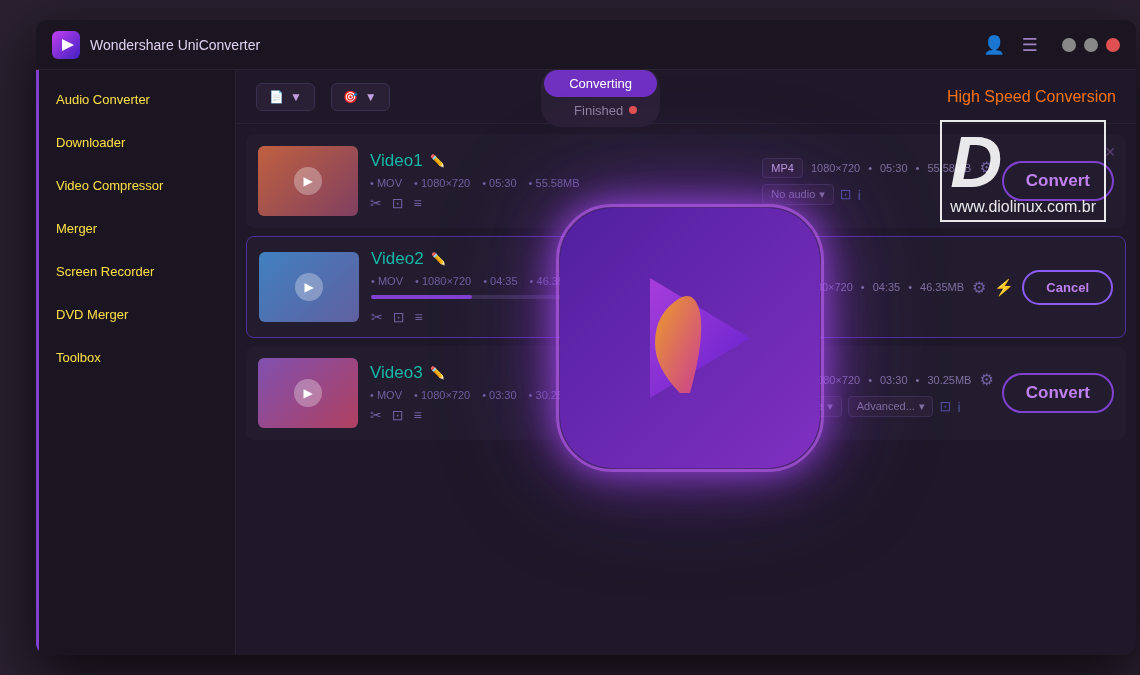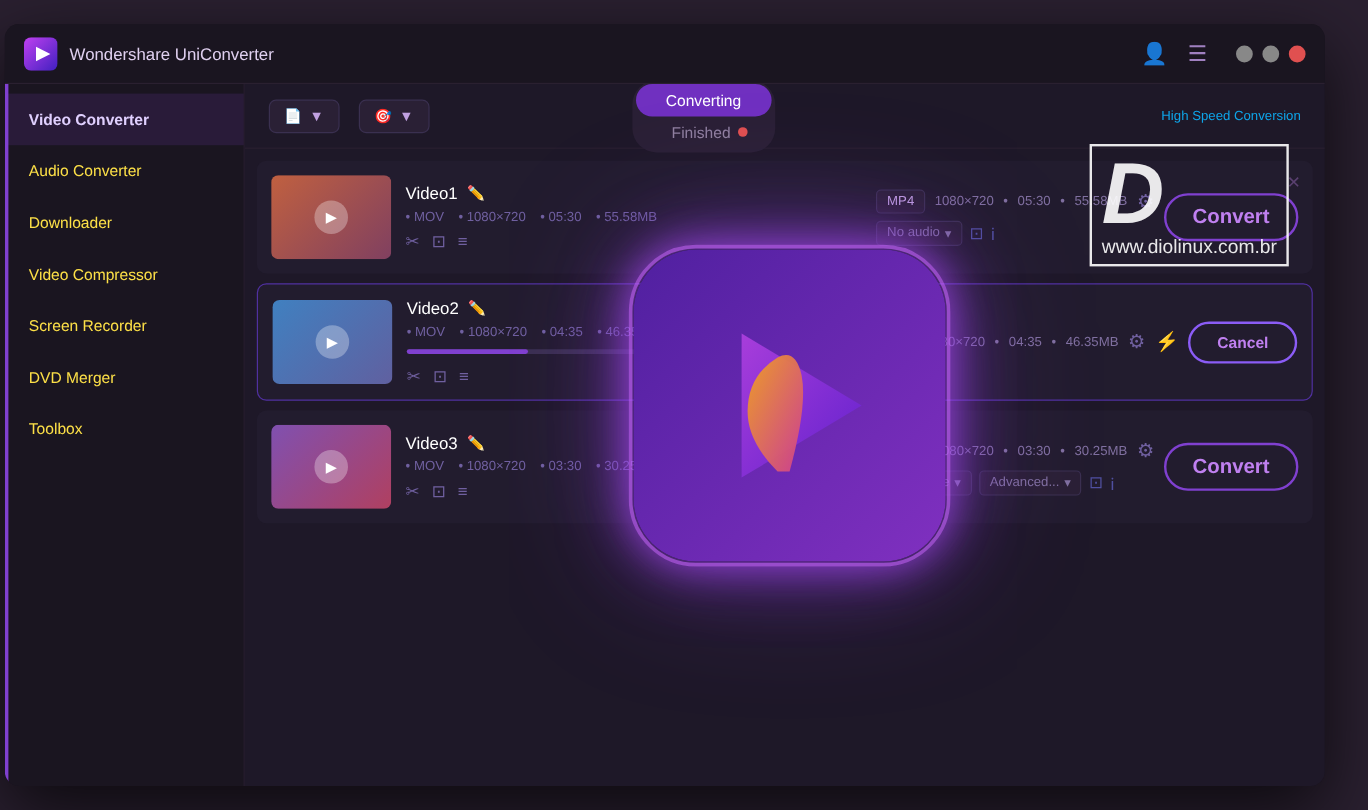--- a/index.html
+++ b/index.html
@@ -13,21 +13,21 @@
     }
 
     
     .app-window {
       width: 1100px;
       height: 635px;
       background: #1a1520;
       border-radius: 12px;
       position: absolute;
       top: 20px;
-      left: 4px;
+      left: 36px;
       overflow: hidden;
       box-shadow: 0 20px 60px rgba(0,0,0,0.7);
     }
 
     
     .title-bar {
       height: 50px;
       background: #1a1520;
       display: flex;
       align-items: center;
@@ -172,22 +172,22 @@
       padding-left: 30px;
     }
     .finished-dot {
       width: 8px;
       height: 8px;
       border-radius: 50%;
       background: #e05050;
       display: inline-block;
     }
     .high-speed {
-      color: #0ea5e9;
-      font-size: 11px;
+      color: #f97316;
+      font-size: 16px;
       margin-left: auto;
     }
 
     
     .video-list {
       flex: 1;
       overflow-y: auto;
       padding: 10px;
     }
     .video-item {
@@ -249,22 +249,22 @@
       flex: 1;
       min-width: 0;
     }
     .video-title-row {
       display: flex;
       align-items: center;
       gap: 8px;
       margin-bottom: 6px;
     }
     .video-title {
-      color: #ffffff;
-      font-size: 14px;
+      color: #14b8a6;
+      font-size: 17px;
       font-weight: 500;
     }
     .edit-icon {
       color: #7060a0;
       font-size: 12px;
     }
     .video-meta {
       color: #7060a0;
       font-size: 11px;
       display: flex;
@@ -466,31 +466,31 @@
         <div class="win-btn win-btn-min"></div>
         <div class="win-btn win-btn-max"></div>
         <div class="win-btn win-btn-close"></div>
       </div>
     </div>
   </div>
 
   <div class="main-layout">
 
     <div class="sidebar">
-      <div class="sidebar-item active">
-        <span>Video Converter</span>
-      </div>
       <div class="sidebar-item">
         <span>Audio Converter</span>
       </div>
       <div class="sidebar-item">
         <span>Downloader</span>
       </div>
       <div class="sidebar-item">
         <span>Video Compressor</span>
+      </div>
+      <div class="sidebar-item">
+        <span>Merger</span>
       </div>
       <div class="sidebar-item">
         <span>Screen Recorder</span>
       </div>
       <div class="sidebar-item">
         <span>DVD Merger</span>
       </div>
       <div class="sidebar-item">
         <span>Toolbox</span>
       </div>

